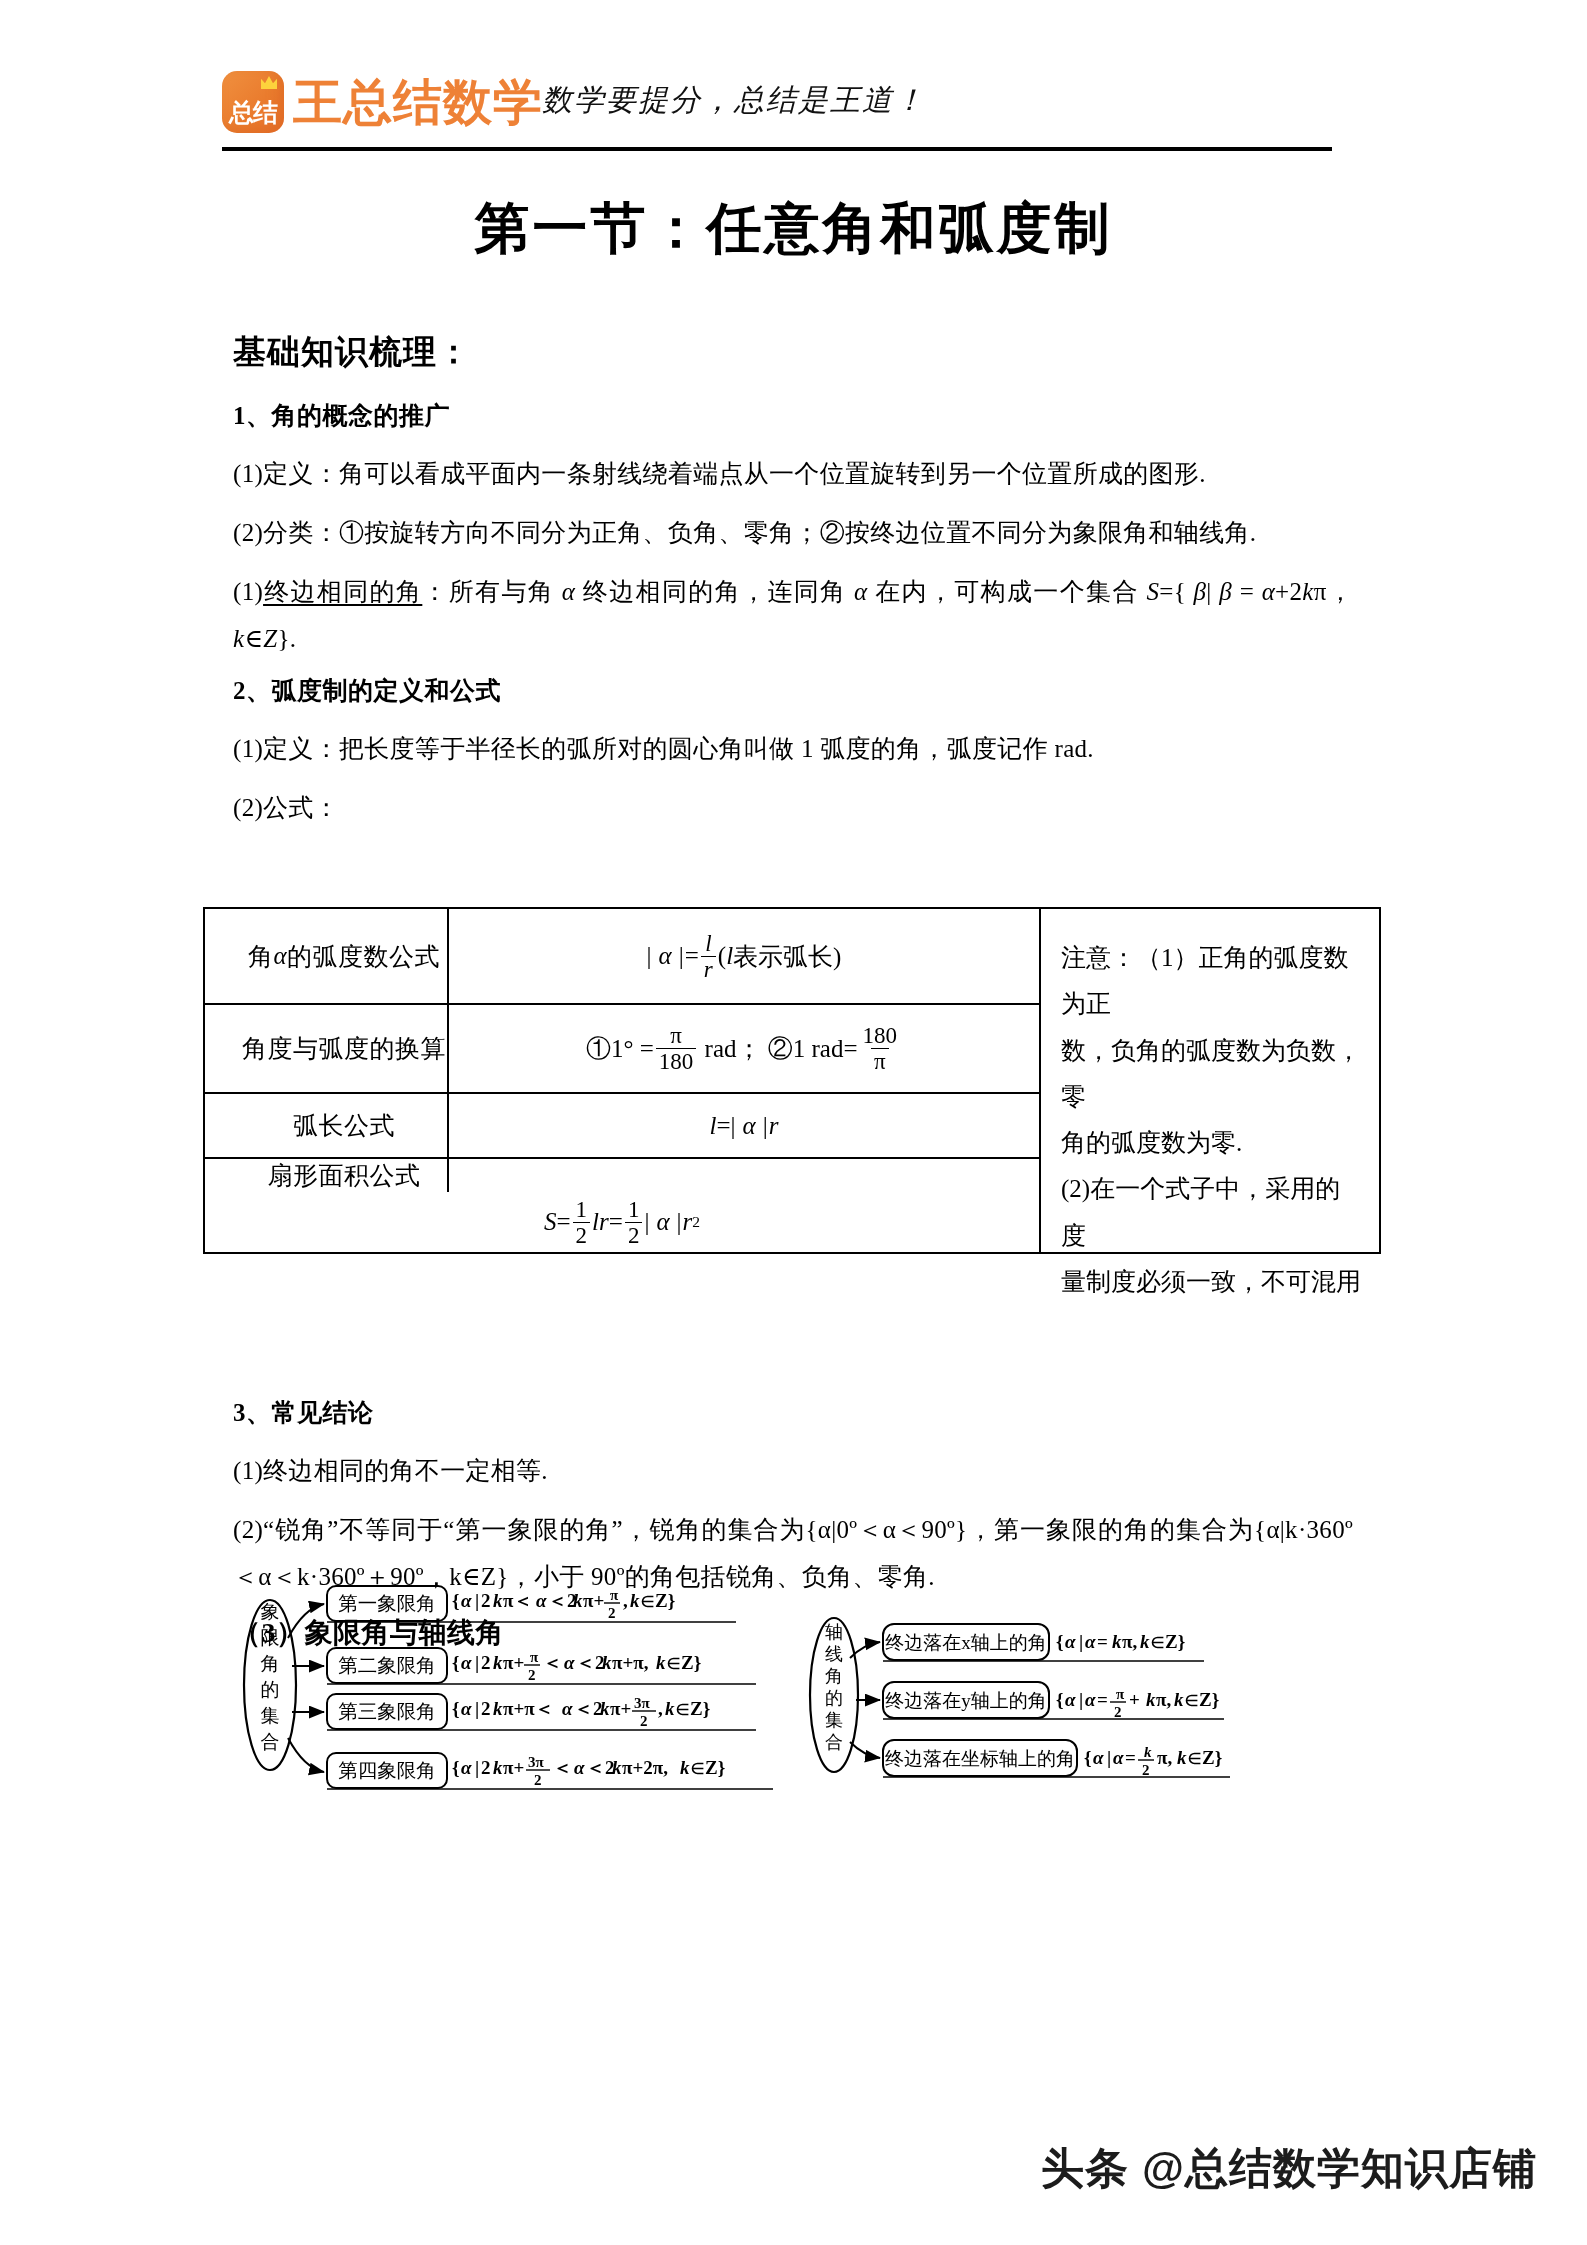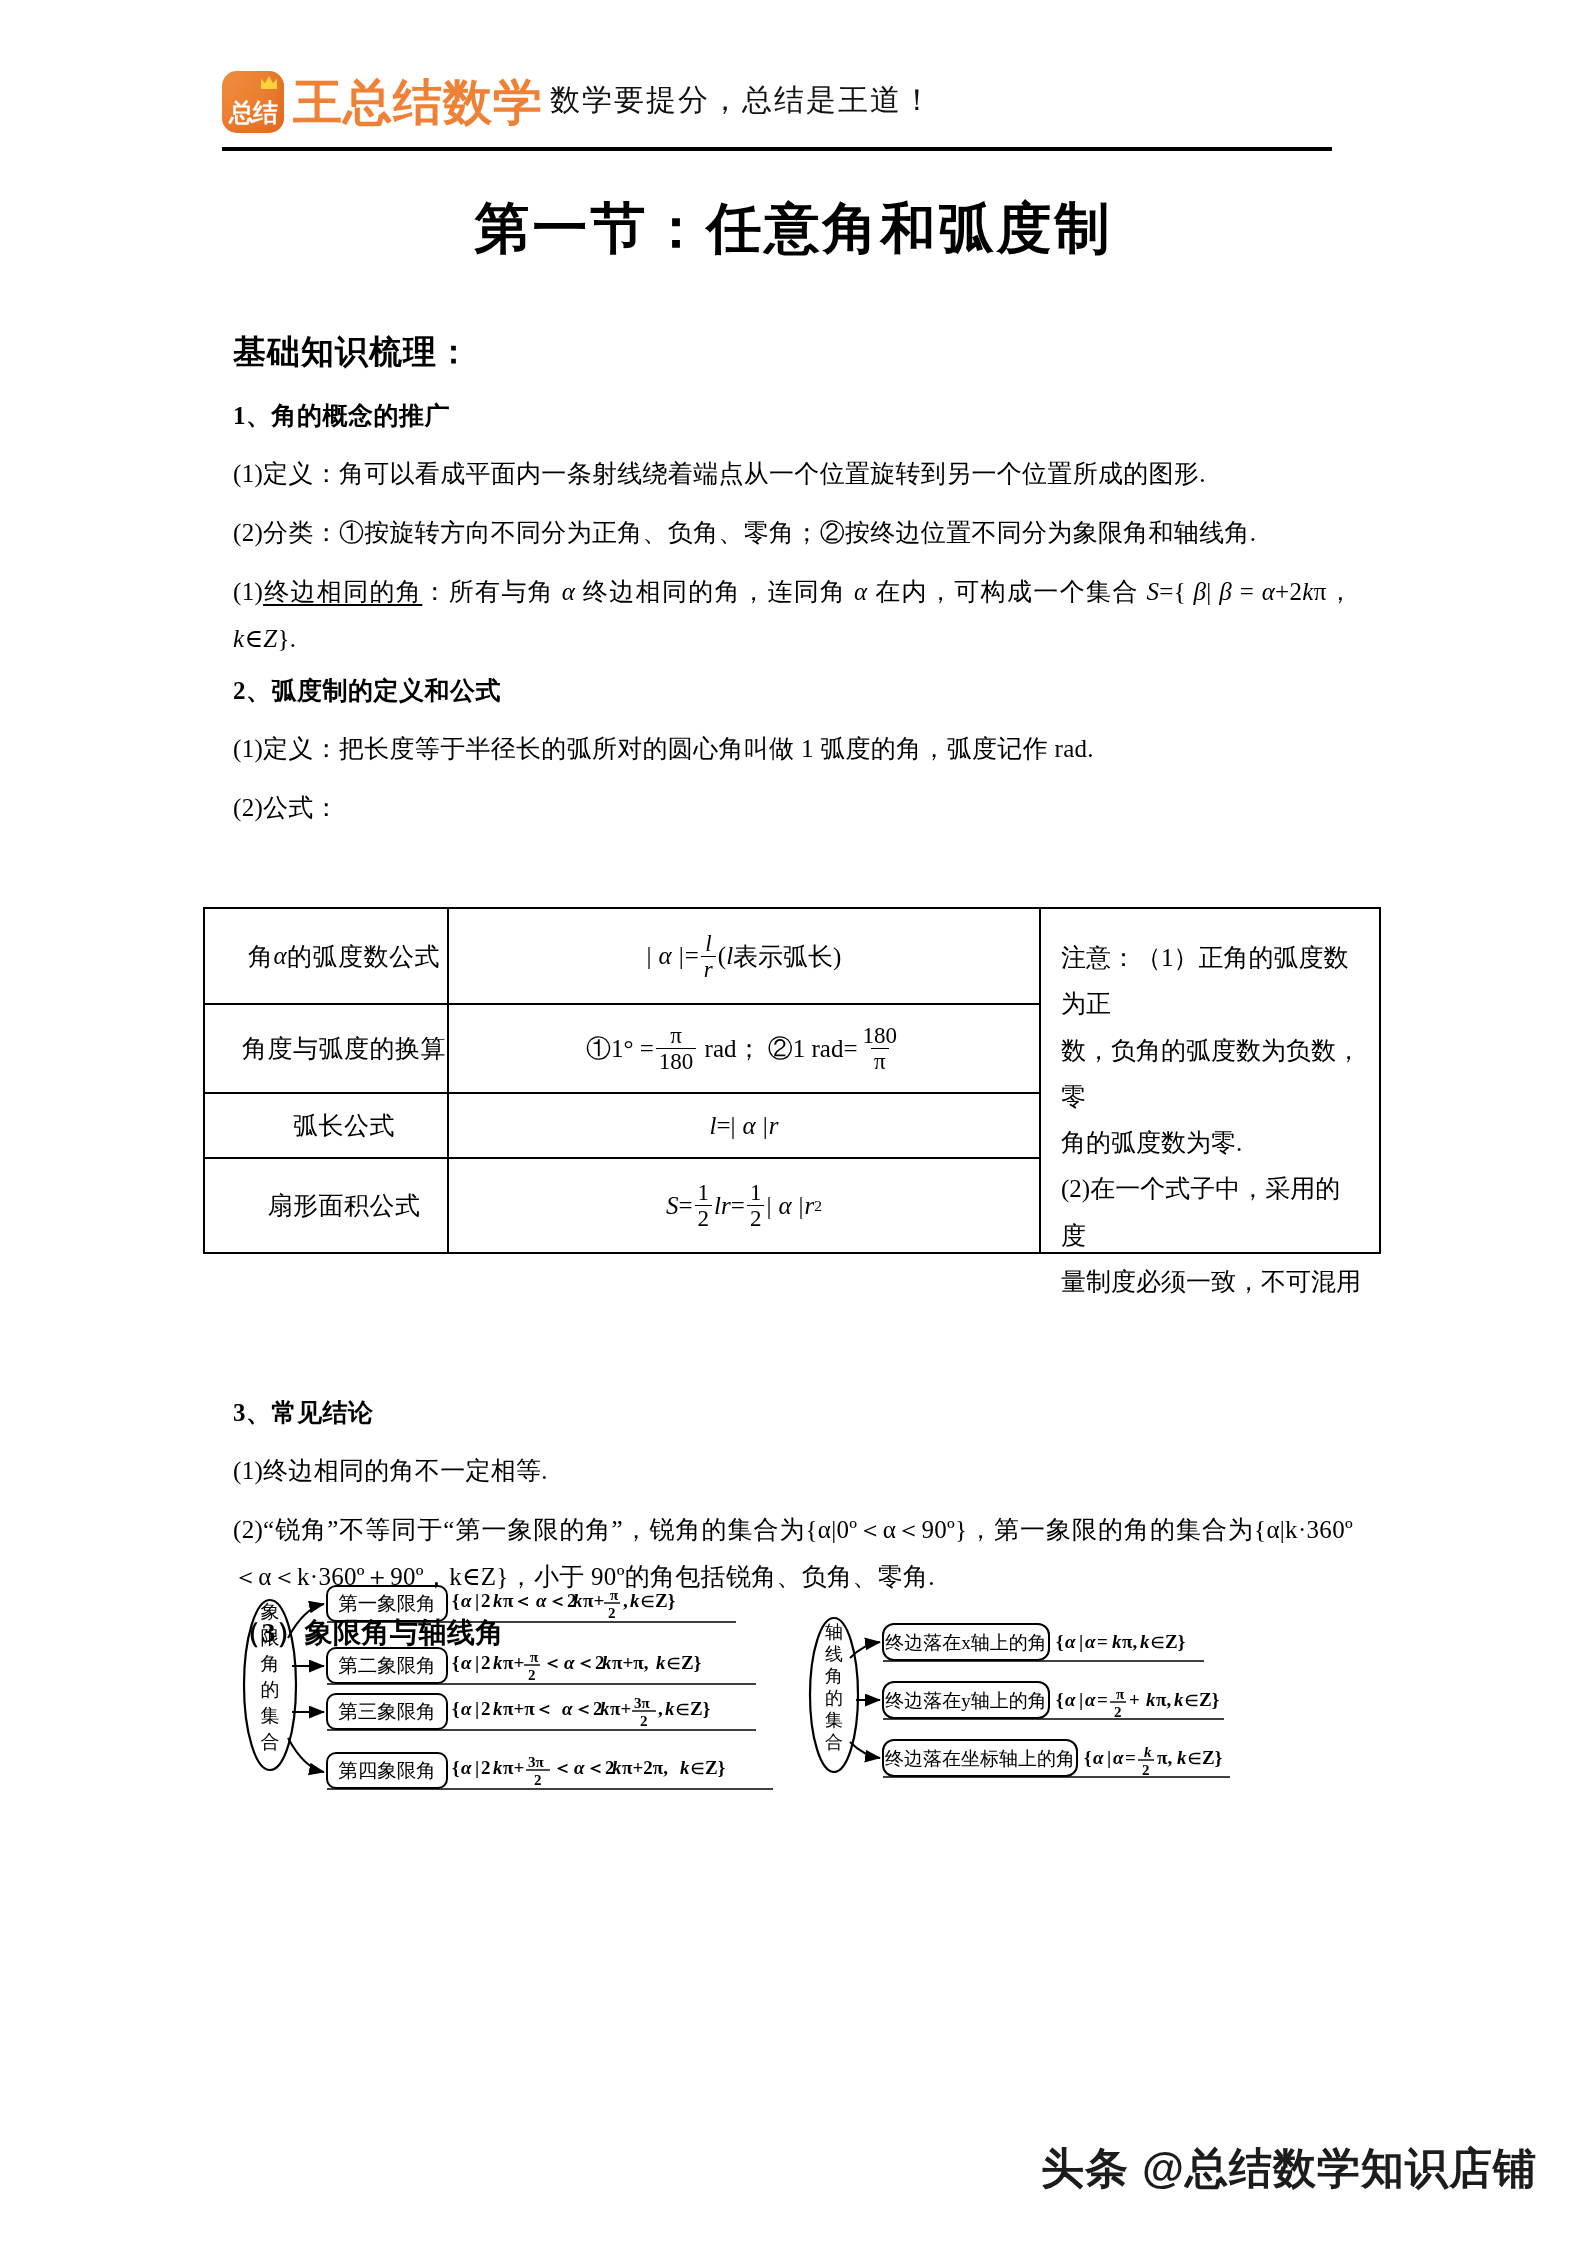--- a/index.html
+++ b/index.html
@@ -73,23 +73,24 @@
     color: #ee8136;
     font-family: "Liberation Sans", "DejaVu Sans", sans-serif;
     font-weight: 700;
     font-size: 49px;
     letter-spacing: 1px;
     line-height: 1;
     white-space: nowrap;
   }
   .tagline {
     position: absolute;
-    left: 328px;
+    left: 320px;
     top: 22px;
     font-family: "Liberation Serif", "DejaVu Serif", serif;
+    font-style: italic;
     font-size: 30px;
     letter-spacing: 2px;
     white-space: nowrap;
     color: #111;
   }
   .header-rule {
     position: absolute;
     left: 222px;
     top: 147px;
     width: 1110px;
@@ -171,21 +172,21 @@
   }
   .ftable .frow {
     display: flex;
     border-bottom: 2.5px solid #000;
     box-sizing: border-box;
   }
   .ftable .frow:last-child { border-bottom: none; }
   .ftable .frow.r1 { height: 107px; }
   .ftable .frow.r2 { height: 98px; }
   .ftable .frow.r3 { height: 73px; }
-  .ftable .frow.r4 { height: 103px; }
+  .ftable .frow.r4 { height: 103px; flex-direction: column; }
   .ftable .c-label {
     width: 244px;
     border-right: 2.5px solid #000;
     box-sizing: border-box;
     display: flex;
     align-items: center;
     justify-content: center;
     font-size: 25px;
     letter-spacing: .5px;
     padding-left: 36px;

